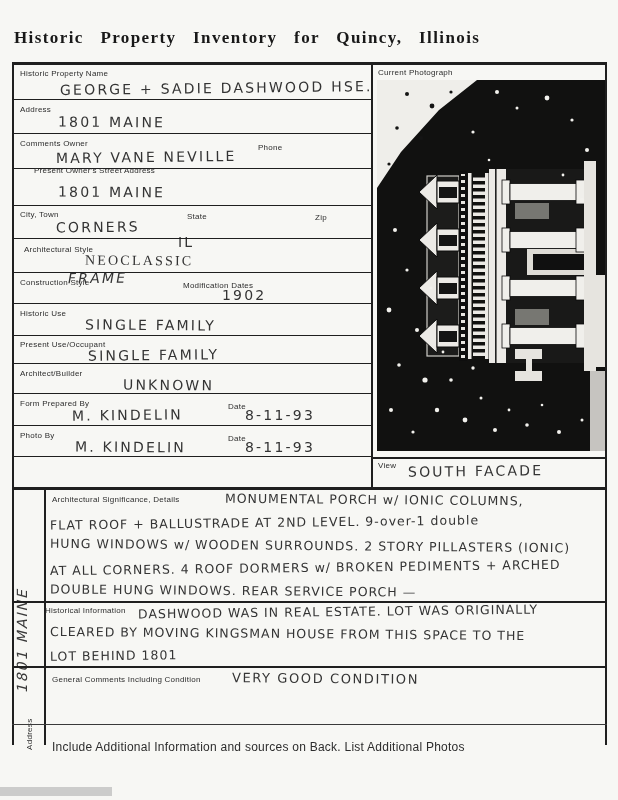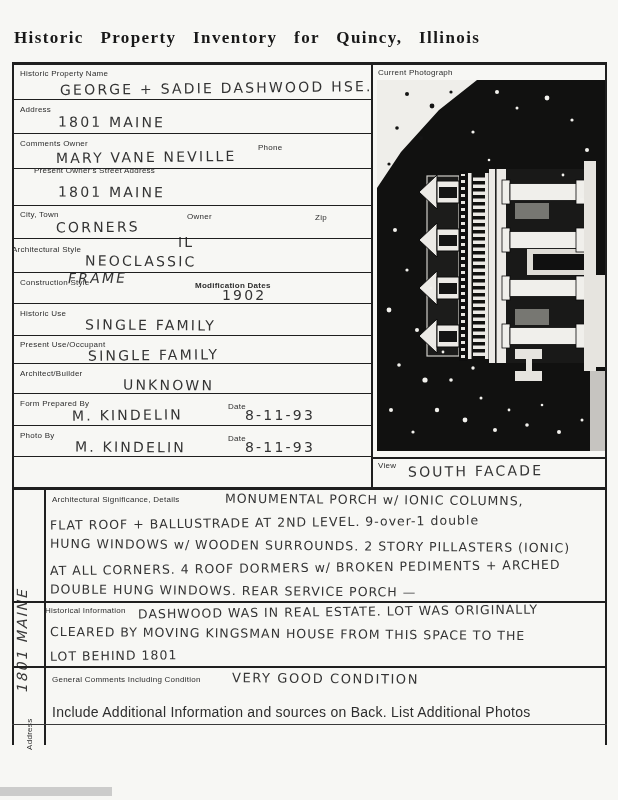--- a/index.html
+++ b/index.html
@@ -48,32 +48,32 @@
   <div class="lbl" style="left:20px;top:139px;">Comments Owner</div>
   <div class="lbl" style="left:258px;top:143px;">Phone</div>
   <div class="hw hw-lg t1" style="left:56px;top:149px;">MARY VANE NEVILLE</div>
   <div class="hline" style="left:12px;top:168px;width:359px;height:1.4px;"></div>
 
   <div class="lbl" style="left:20px;top:166px;margin-left:14px;">Present Owner's Street Address</div>
   <div class="hw hw-lg t2" style="left:58px;top:184px;">1801 MAINE</div>
   <div class="hline" style="left:12px;top:205px;width:359px;height:1.4px;"></div>
 
   <div class="lbl" style="left:20px;top:210px;">City, Town</div>
-  <div class="lbl" style="left:187px;top:212px;">Owner</div>
+  <div class="lbl" style="left:187px;top:212px;">State</div>
   <div class="lbl" style="left:315px;top:213px;">Zip</div>
   <div class="hw hw-lg t1" style="left:56px;top:219px;">CORNERS</div>
   <div class="hw hw-lg" style="left:178px;top:222px;margin-top:12px;">IL</div>
   <div class="hline" style="left:12px;top:238px;width:359px;height:1.4px;"></div>
 
-  <div class="lbl" style="left:12px;top:245px;text-align:center;">Architectural Style</div>
-  <div class="hw hw-lg t2" style="left:85px;top:253px;">NEOCLASSIC</div>
+  <div class="lbl" style="left:24px;top:245px;text-align:center;">Architectural Style</div>
+  <div class="hw hw-lg t2" style="left:85px;top:253px;font-family:Liberation Serif, serif;">NEOCLASSIC</div>
   <div class="hline" style="left:12px;top:272px;width:359px;height:1.4px;"></div>
 
   <div class="lbl" style="left:20px;top:278px;">Construction Style</div>
-  <div class="lbl" style="left:195px;top:281px;font-weight:bold;">Modification Dates</div>
+  <div class="lbl" style="left:183px;top:281px;">Modification Dates</div>
   <div class="hw hw-lg t1" style="left:68px;top:270px;font-style:italic;">FRAME</div>
   <div class="hw hw-lg" style="left:222px;top:287px;">1902</div>
   <div class="hline" style="left:12px;top:303px;width:359px;height:1.4px;"></div>
 
   <div class="lbl" style="left:20px;top:309px;">Historic Use</div>
   <div class="hw hw-lg t2" style="left:85px;top:317px;">SINGLE FAMILY</div>
   <div class="hline" style="left:12px;top:335px;width:359px;height:1.4px;"></div>
 
   <div class="lbl" style="left:20px;top:340px;">Present Use/Occupant</div>
   <div class="hw hw-lg t1" style="left:88px;top:347px;">SINGLE FAMILY</div>
@@ -227,16 +227,16 @@
   <div class="lbl" style="left:45px;top:606px;">Historical Information</div>
   <div class="hw hw-sm t1" style="left:138px;top:604px;">DASHWOOD WAS IN REAL ESTATE.  LOT WAS ORIGINALLY</div>
   <div class="hw hw-sm t2" style="left:50px;top:626px;">CLEARED BY MOVING KINGSMAN HOUSE FROM THIS SPACE TO THE</div>
   <div class="hw hw-sm t1" style="left:50px;top:648px;">LOT BEHIND 1801</div>
   <div class="hline" style="left:12px;top:666px;width:595px;height:1.8px;"></div>
 
   <div class="lbl" style="left:52px;top:675px;">General Comments Including Condition</div>
   <div class="hw hw-md t2" style="left:232px;top:671px;">VERY GOOD CONDITION</div>
   <div class="hline soft" style="left:12px;top:724px;width:595px;height:1.2px;"></div>
 
-  <div class="lbl" style="left:52px;top:704px;font-size:14px;">Include  Additional Information and sources on Back. List Additional Photos</div>
+  <div class="lbl" style="left:52px;top:740px;font-size:12px;">Include  Additional Information and sources on Back. List Additional Photos</div>
 
   <div id="scan-artifact"></div>
 </div>
 
 </body></html>

